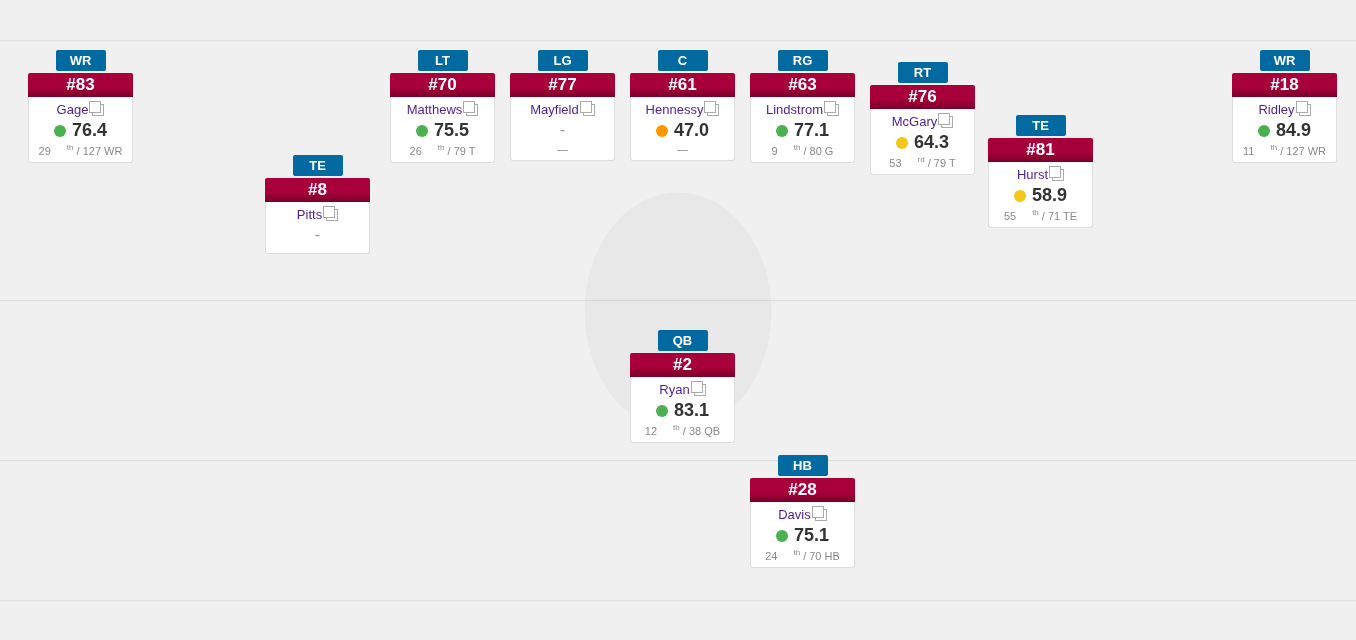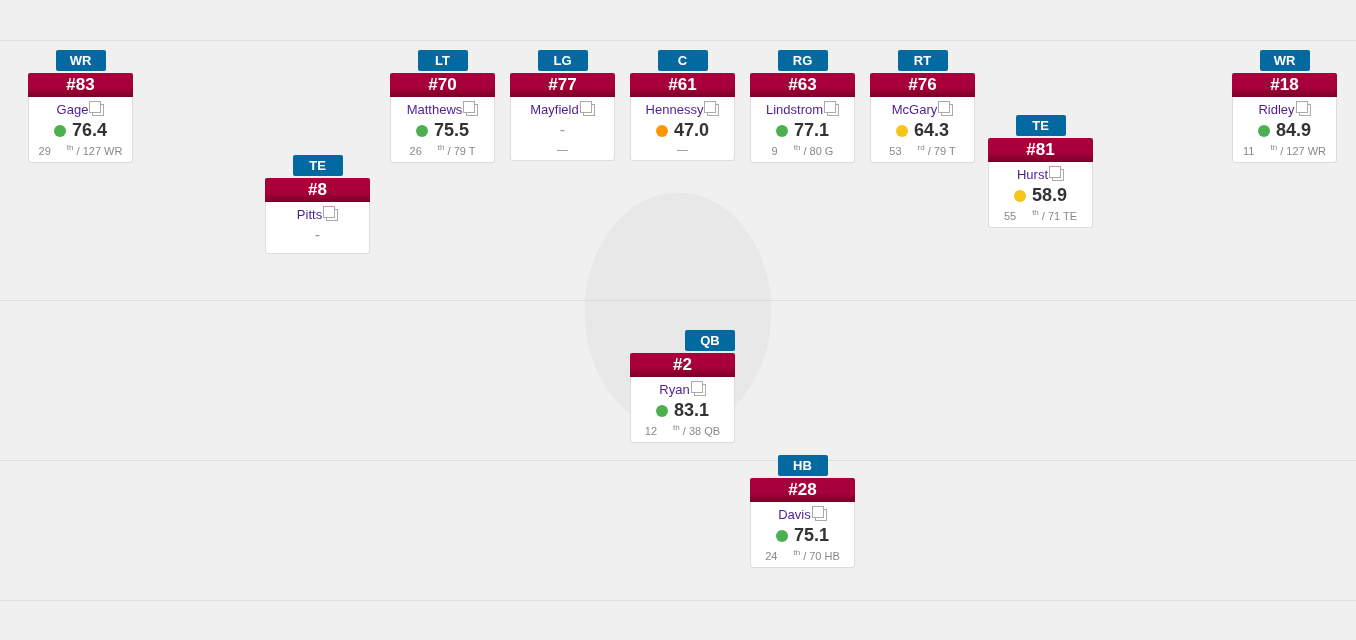--- a/index.html
+++ b/index.html
@@ -278,21 +278,21 @@
         </div>
         <div class="rating-row">
           <span class="dot dot-green"></span>
           <span>77.1</span>
         </div>
         <div class="rank-text">9<sup>th</sup> / 80 G</div>
       </div>
     </div>
   </div>
 
-  <div class="player-card" style="left: 870px; top: 50px;">
+  <div class="player-card" style="left: 870px; top: 62px;">
     <div class="position-badge">RT</div>
     <div class="card-box">
       <div class="number-badge">#76</div>
       <div class="card-body">
         <div class="player-name">
           <span>McGary</span>
           <span class="copy-icon"></span>
         </div>
         <div class="rating-row">
           <span class="dot dot-yellow"></span>
@@ -332,21 +332,21 @@
         </div>
         <div class="rating-row">
           <span class="dot dot-green"></span>
           <span>84.9</span>
         </div>
         <div class="rank-text">11<sup>th</sup> / 127 WR</div>
       </div>
     </div>
   </div>
 
-  <div class="player-card" style="left: 630px; top: 330px; align-items: flex-end;">
+  <div class="player-card" style="left: 630px; top: 330px;">
     <div class="position-badge">QB</div>
     <div class="card-box">
       <div class="number-badge">#2</div>
       <div class="card-body">
         <div class="player-name">
           <span>Ryan</span>
           <span class="copy-icon"></span>
         </div>
         <div class="rating-row">
           <span class="dot dot-green"></span>

